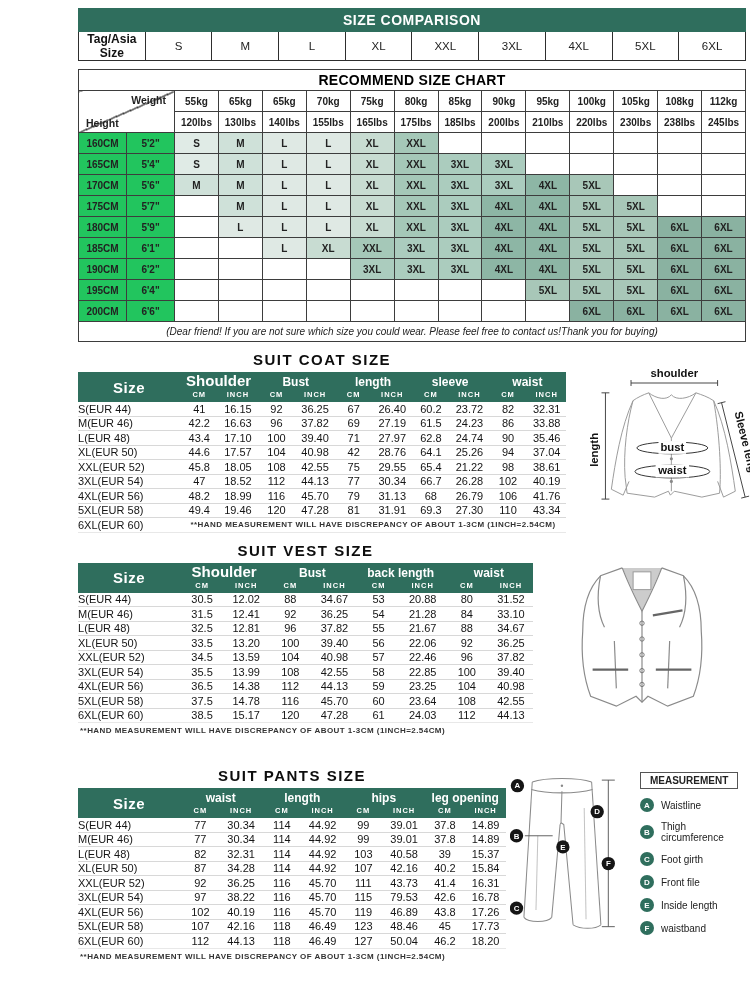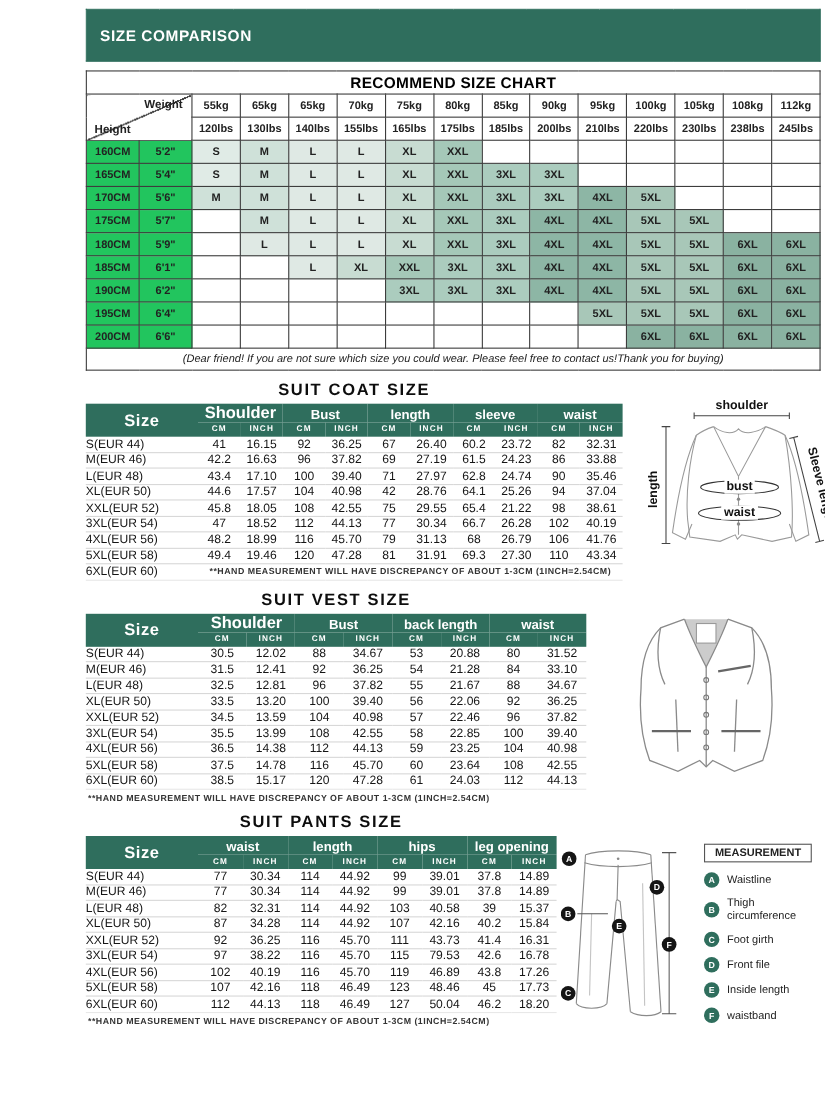--- a/index.html
+++ b/index.html
@@ -6,21 +6,21 @@
   body{
     width:750px;height:1000px;background:#ffffff;overflow:hidden;
     font-family:"Liberation Sans",sans-serif;color:#111;
     -webkit-font-smoothing:antialiased;
   }
   .content{margin:8px 0 0 78px;width:668px;}
 
   
   table{border-collapse:collapse;}
   .cmp{width:668px;table-layout:fixed;}
-  .cmp th,.cmp td{border:1px solid #2e2e2e;text-align:left;height:16px;font-size:11.5px;padding:12px;margin-top:41px;}
+  .cmp th,.cmp td{border:1px solid #2e2e2e;text-align:center;height:16px;font-size:11.5px;padding:0;margin-top:41px;}
   .cmp .green-title{background:#2f6e5d;color:#fff;font-size:14px;font-weight:bold;height:22px;letter-spacing:.5px;border:1px solid #2f6e5d;}
   .cmp tbody th{width:120px;font-size:12px;font-weight:bold;}
   .cmp tbody td{font-weight:500;color:#222;}
 
   
   .rec{width:668px;table-layout:fixed;margin-top:8px;}
   .rec th,.rec td{border:1px solid #3d3d3d;text-align:center;padding:0;font-size:10px;height:20px;color:#222;}
   .rec .rec-title{font-size:14px;font-weight:bold;height:20px;background:#fff;color:#000;letter-spacing:.3px;}
   .rec col.hcol{width:48px;}
   .rec .hdr th{font-weight:600;font-size:10px;}
@@ -30,21 +30,21 @@
     linear-gradient(to bottom right,#fff calc(50% - .7px),#3d3d3d calc(50% - .7px),#3d3d3d calc(50% + .7px),#fff calc(50% + .7px));}
   .corner .cw{position:absolute;top:3px;right:8px;font-size:10.5px;font-weight:600;}
   .corner .ch{position:absolute;bottom:3px;left:7px;font-size:10.5px;font-weight:600;}
   .rec .rec-note{font-size:10px;height:19px;font-weight:500;font-style:italic;}
 
   
   .sec{display:flex;margin-top:9px;}
   .sec-left{flex:none;}
   .sec-left.w-coat{width:488px;}
   .sec-left.w-vest{width:455px;}
-  .sec-left.w-pants{width:428px;}
+  .sec-left.w-pants{width:428px;margin-top:23px;}
   .sec-right{flex:1;display:flex;align-items:flex-start;}
   .sec-title{font-size:15px;font-weight:bold;text-align:center;margin:0 0 4px;letter-spacing:1.5px;color:#0d0d0d;}
 
   .suit{width:100%;table-layout:fixed;}
   .suit thead th{background:#2f6e5d;color:#fff;padding:0;border:none;}
   .suit .size-h{width:102px;font-size:15px;font-weight:bold;letter-spacing:.5px;}
   .suit .g{font-size:12px;font-weight:bold;height:17px;vertical-align:bottom;}
   .suit .g-big{font-size:15px;}
   .suit .u{font-size:7.5px;letter-spacing:1px;font-weight:bold;height:12px;vertical-align:top;padding-top:1px;}
   .suit tbody td{font-size:11px;height:13.5px;border-bottom:1px solid #d8d8d8;text-align:center;color:#151515;padding:0;}
@@ -74,20 +74,32 @@
 
 <div class="content">
 
   <table class="cmp">
     <thead>
       <tr>
         <th class="green-title" colspan="10">SIZE COMPARISON</th>
       </tr>
     </thead>
     <tbody id="cmp-body">
+        <tr>
+          <th>Tag/Asia Size</th>
+          <td>S</td>
+          <td>M</td>
+          <td>L</td>
+          <td>XL</td>
+          <td>XXL</td>
+          <td>3XL</td>
+          <td>4XL</td>
+          <td>5XL</td>
+          <td>6XL</td>
+        </tr>
       </tbody>
   </table>
 
   <table class="rec">
     <colgroup>
         <col class="hcol">
         <col class="hcol">
       </colgroup>
     <thead>
       <tr>

